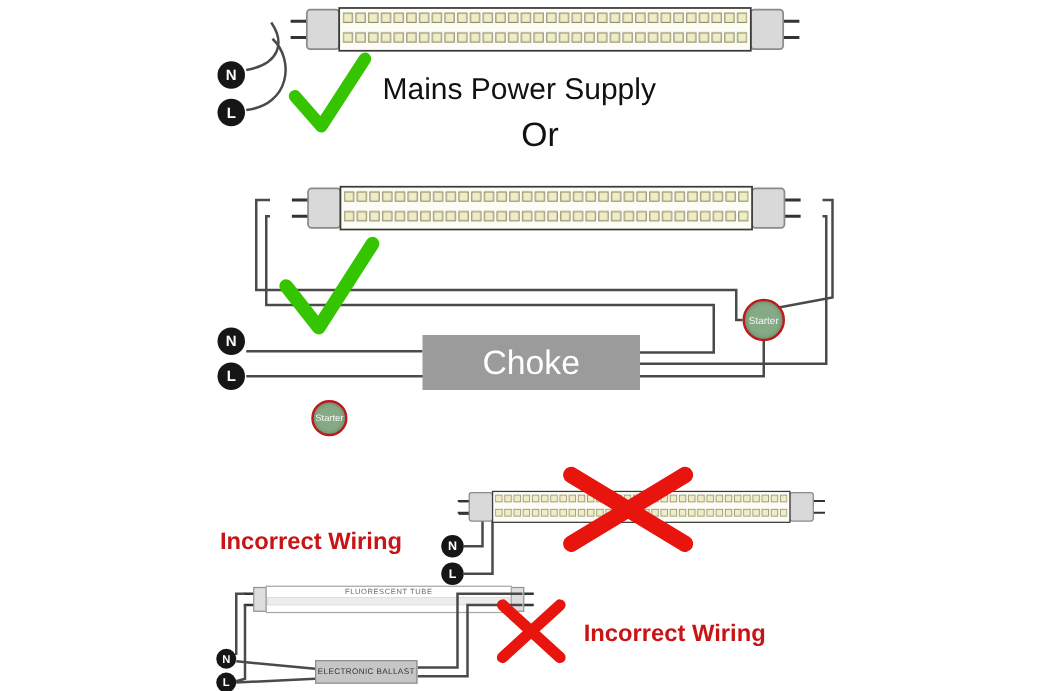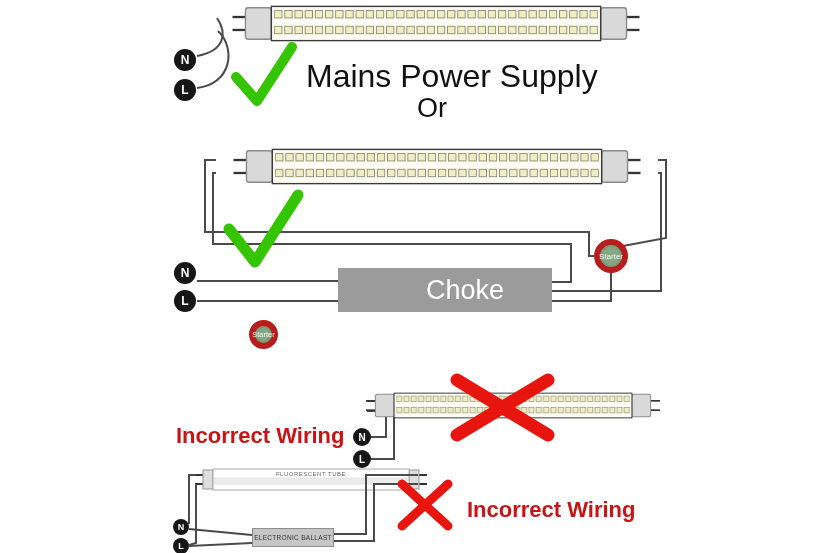--- a/index.html
+++ b/index.html
@@ -9,40 +9,40 @@
   }
   .layer{position:absolute;left:0;top:0;}
   .term{
     position:absolute;border-radius:50%;background:#161616;color:#fff;
     display:flex;align-items:center;justify-content:center;font-weight:bold;
   }
   .term-lg{width:22px;height:22px;font-size:12px;}
   .term-md{width:18px;height:18px;font-size:10px;}
   .term-sm{width:16px;height:16px;font-size:9px;}
   .starter{
-    position:absolute;border-radius:50%;background:#86aa86;border:6px solid #b91c1c;
+    position:absolute;border-radius:50%;background:#86aa86;border:2px solid #b91c1c;
     color:#f4f8f4;display:flex;align-items:center;justify-content:center;
     box-shadow:inset 0 0 4px rgba(0,0,0,.25);box-sizing:border-box;
   }
   .starter-lg{width:34px;height:34px;font-size:8px;left:594px;top:239px;}
   .starter-sm{width:29px;height:29px;font-size:7.5px;left:249px;top:320px;}
   .choke{
     position:absolute;left:338px;top:268px;width:174px;height:44px;background:#9b9b9b;
-    color:#ffffff;display:flex;align-items:center;justify-content:center;font-size:27px;padding-left:40px;
+    color:#ffffff;display:flex;align-items:center;justify-content:center;font-size:27px;
   }
   .ballast{
     position:absolute;left:252px;top:528px;width:82px;height:19px;background:#c6c6c6;
     border:1px solid #8e8e8e;color:#333;display:flex;align-items:center;justify-content:center;
     font-size:6.5px;box-sizing:border-box;letter-spacing:.3px;
   }
   .txt{position:absolute;color:#111;white-space:nowrap;}
-  .txt-mains{left:306px;top:58px;font-size:32px;}
+  .txt-mains{left:306px;top:58px;font-size:24px;}
   .txt-or{left:417px;top:93px;font-size:27px;}
   .txt-legend{left:294px;top:324px;font-size:18px;}
-  .txt-incorrect{font-size:22px;font-weight:bold;color:#c81414;}
+  .txt-incorrect{font-size:19px;font-weight:bold;color:#c81414;}
   .txt-inc1{left:176px;top:423px;}
   .txt-inc2{left:467px;top:497px;}
   .txt-fluoro{left:213px;top:471px;width:196px;text-align:center;font-size:6px;color:#6a6a6a;letter-spacing:.5px;}
 </style>
 </head>
 <body>
 
 <div class="stage">
 
   <svg class="layer" width="830" height="553" viewBox="0 0 830 553">

